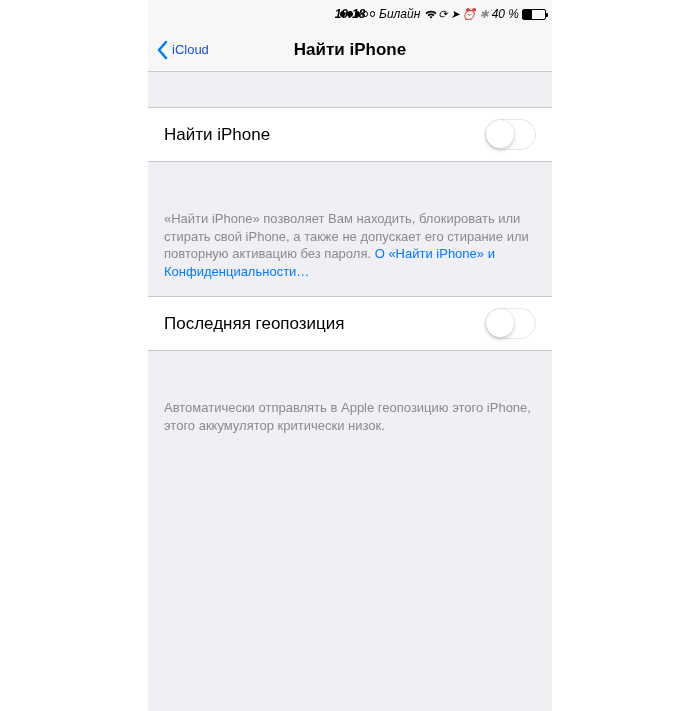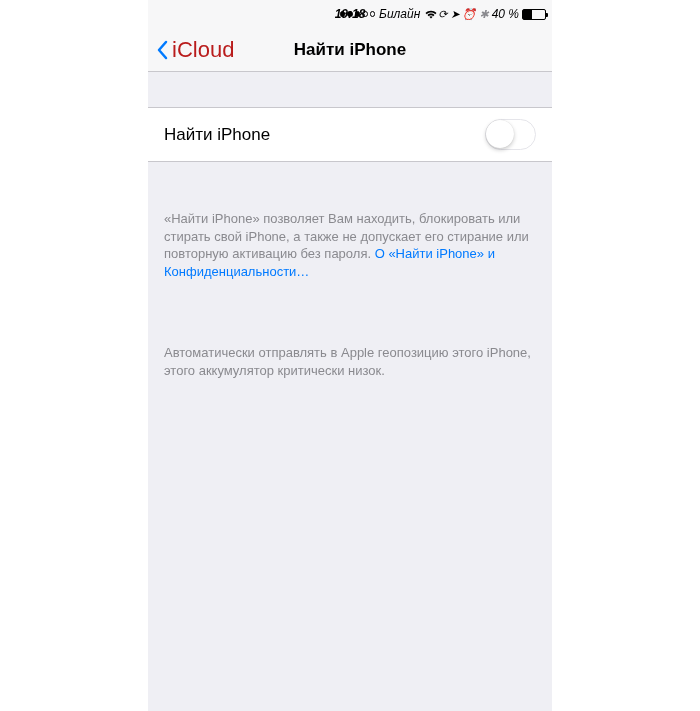--- a/index.html
+++ b/index.html
@@ -50,22 +50,22 @@
       background: #f7f7f8;
       border-bottom: 1px solid #c8c7cc;
       display: flex;
       align-items: center;
       position: relative;
       padding: 0 8px;
     }
     .back-button {
       display: flex;
       align-items: center;
-      color: #b91c1c;
-      font-size: 22px;
+      color: #1d4ed8;
+      font-size: 13px;
       cursor: pointer;
     }
     .chevron-left {
       width: 12px;
       height: 20px;
       margin-right: 4px;
     }
     .nav-title {
       position: absolute;
       left: 50%;
@@ -170,18 +170,24 @@
     <div class="group-row">
       <span class="row-label">Найти iPhone</span>
       <div class="toggle">
         <div class="toggle-knob"></div>
       </div>
     </div>
     <div class="footer-text">
       <span>«Найти iPhone» позволяет Вам находить, блокировать или стирать свой iPhone, а также не допускает его стирание или повторную активацию без пароля. </span><span class="link">О «Найти iPhone» и Конфиденциальности…</span>
     </div>
 
+    <div class="group-row">
+      <span class="row-label">Последняя геопозиция</span>
+      <div class="toggle">
+        <div class="toggle-knob"></div>
+      </div>
+    </div>
     <div class="footer-text">
       <span>Автоматически отправлять в Apple геопозицию этого iPhone, этого аккумулятор критически низок.</span>
     </div>
 
   </div>
 </div>
 
 </body></html>

